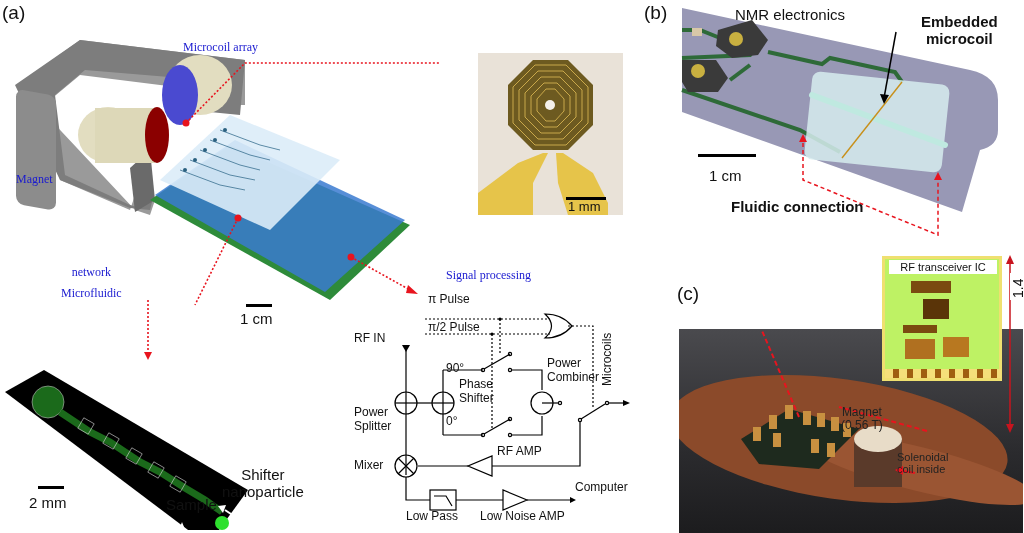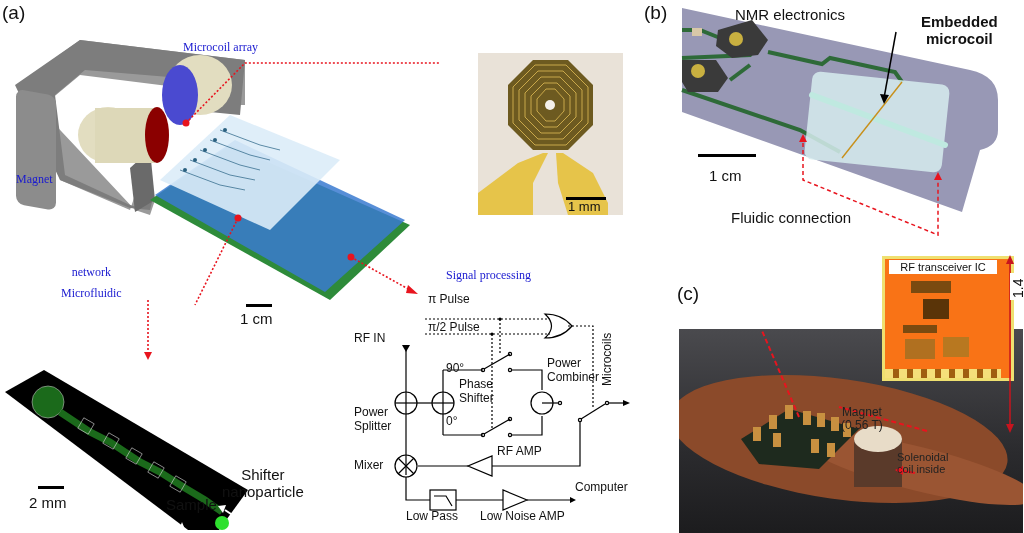--- a/index.html
+++ b/index.html
@@ -224,21 +224,21 @@
   <path d="M163,136 L163,180 L298,235 L298,178" stroke="#e8141e" stroke-width="1.5" stroke-dasharray="4,3" fill="none"></path>
   <polygon points="159,142 163,134 167,142" fill="#e8141e"></polygon>
   <polygon points="294,180 298,172 302,180" fill="#e8141e"></polygon>
 </svg>
 <div class="abs black-label" style="left:735px;top:6px;">NMR electronics</div>
 <div class="abs black-label" style="left:921px;top:13px;text-align:center;line-height:17px;font-weight:bold;">
   <div>Embedded</div>
   <div>microcoil</div>
 </div>
 <div class="abs black-label" style="left:709px;top:167px;">1 cm</div>
-<div class="abs black-label" style="left:731px;top:209px;">Fluidic connection</div>
+<div class="abs black-label" style="left:731px;top:198px;font-weight:bold;">Fluidic connection</div>
 
 <div class="abs panel-label" style="left:677px;top:283px;">(c)</div>
 <div class="abs" style="left:679px;top:329px;width:344px;height:204px;background:linear-gradient(180deg,#4a4a4e 0%,#2b2b2e 60%,#1c1c1e 100%);overflow:hidden;">
   <svg width="344" height="204">
     <ellipse cx="160" cy="110" rx="170" ry="60" fill="#8b4a2a" transform="rotate(8 160 110)"></ellipse>
     <ellipse cx="240" cy="140" rx="120" ry="22" fill="#9a5533" transform="rotate(14 240 140)"></ellipse>
     <polygon points="62,110 110,80 180,100 140,140 80,135" fill="#1e2a1e"></polygon>
     <g fill="#c89040">
       <rect x="74" y="98" width="8" height="14"></rect>
         <rect x="90" y="86" width="8" height="14"></rect>
@@ -253,21 +253,21 @@
     </g>
     <rect x="175" y="110" width="48" height="48" fill="#5a3a2a"></rect>
     <ellipse cx="199" cy="110" rx="24" ry="13" fill="#e8dcc8"></ellipse>
     <path d="M248,102 L160,78" stroke="#e8141e" stroke-width="2" stroke-dasharray="5,3"></path>
     <path d="M120,88 L48,-80" stroke="#e8141e" stroke-width="2" stroke-dasharray="5,3"></path>
     <path d="M218,141 L236,144" stroke="#e8141e" stroke-width="2"></path>
     <polygon points="224,137 216,141 224,146" fill="#e8141e"></polygon>
   </svg>
 </div>
 
-<div class="abs" style="left:882px;top:256px;width:132px;height:125px;background:#f97316;border:3px solid #efe070;box-sizing:border-box;">
+<div class="abs" style="left:882px;top:256px;width:120px;height:125px;background:#bef264;border:3px solid #efe070;box-sizing:border-box;">
   <div class="abs" style="left:4px;top:1px;width:108px;height:14px;background:#fff;font-size:11px;text-align:center;line-height:14px;color:#111;">RF transceiver IC</div>
   <div class="abs" style="left:26px;top:22px;width:40px;height:12px;background:#7a4a10;"></div>
   <div class="abs" style="left:38px;top:40px;width:26px;height:20px;background:#5a3408;"></div>
   <div class="abs" style="left:18px;top:66px;width:34px;height:8px;background:#7a4a10;"></div>
   <div class="abs" style="left:20px;top:80px;width:30px;height:20px;background:#b07020;"></div>
   <div class="abs" style="left:58px;top:78px;width:26px;height:20px;background:#b87820;"></div>
   <div class="abs" style="left:0;top:110px;width:116px;height:9px;background:repeating-linear-gradient(90deg,#f5e07a 0 8px,#a06010 8px 14px);"></div>
 </div>
 <svg class="abs" style="left:878px;top:252px;" width="146" height="190">
   <path d="M132,6 L132,178" stroke="#c8141e" stroke-width="1.5"></path>

